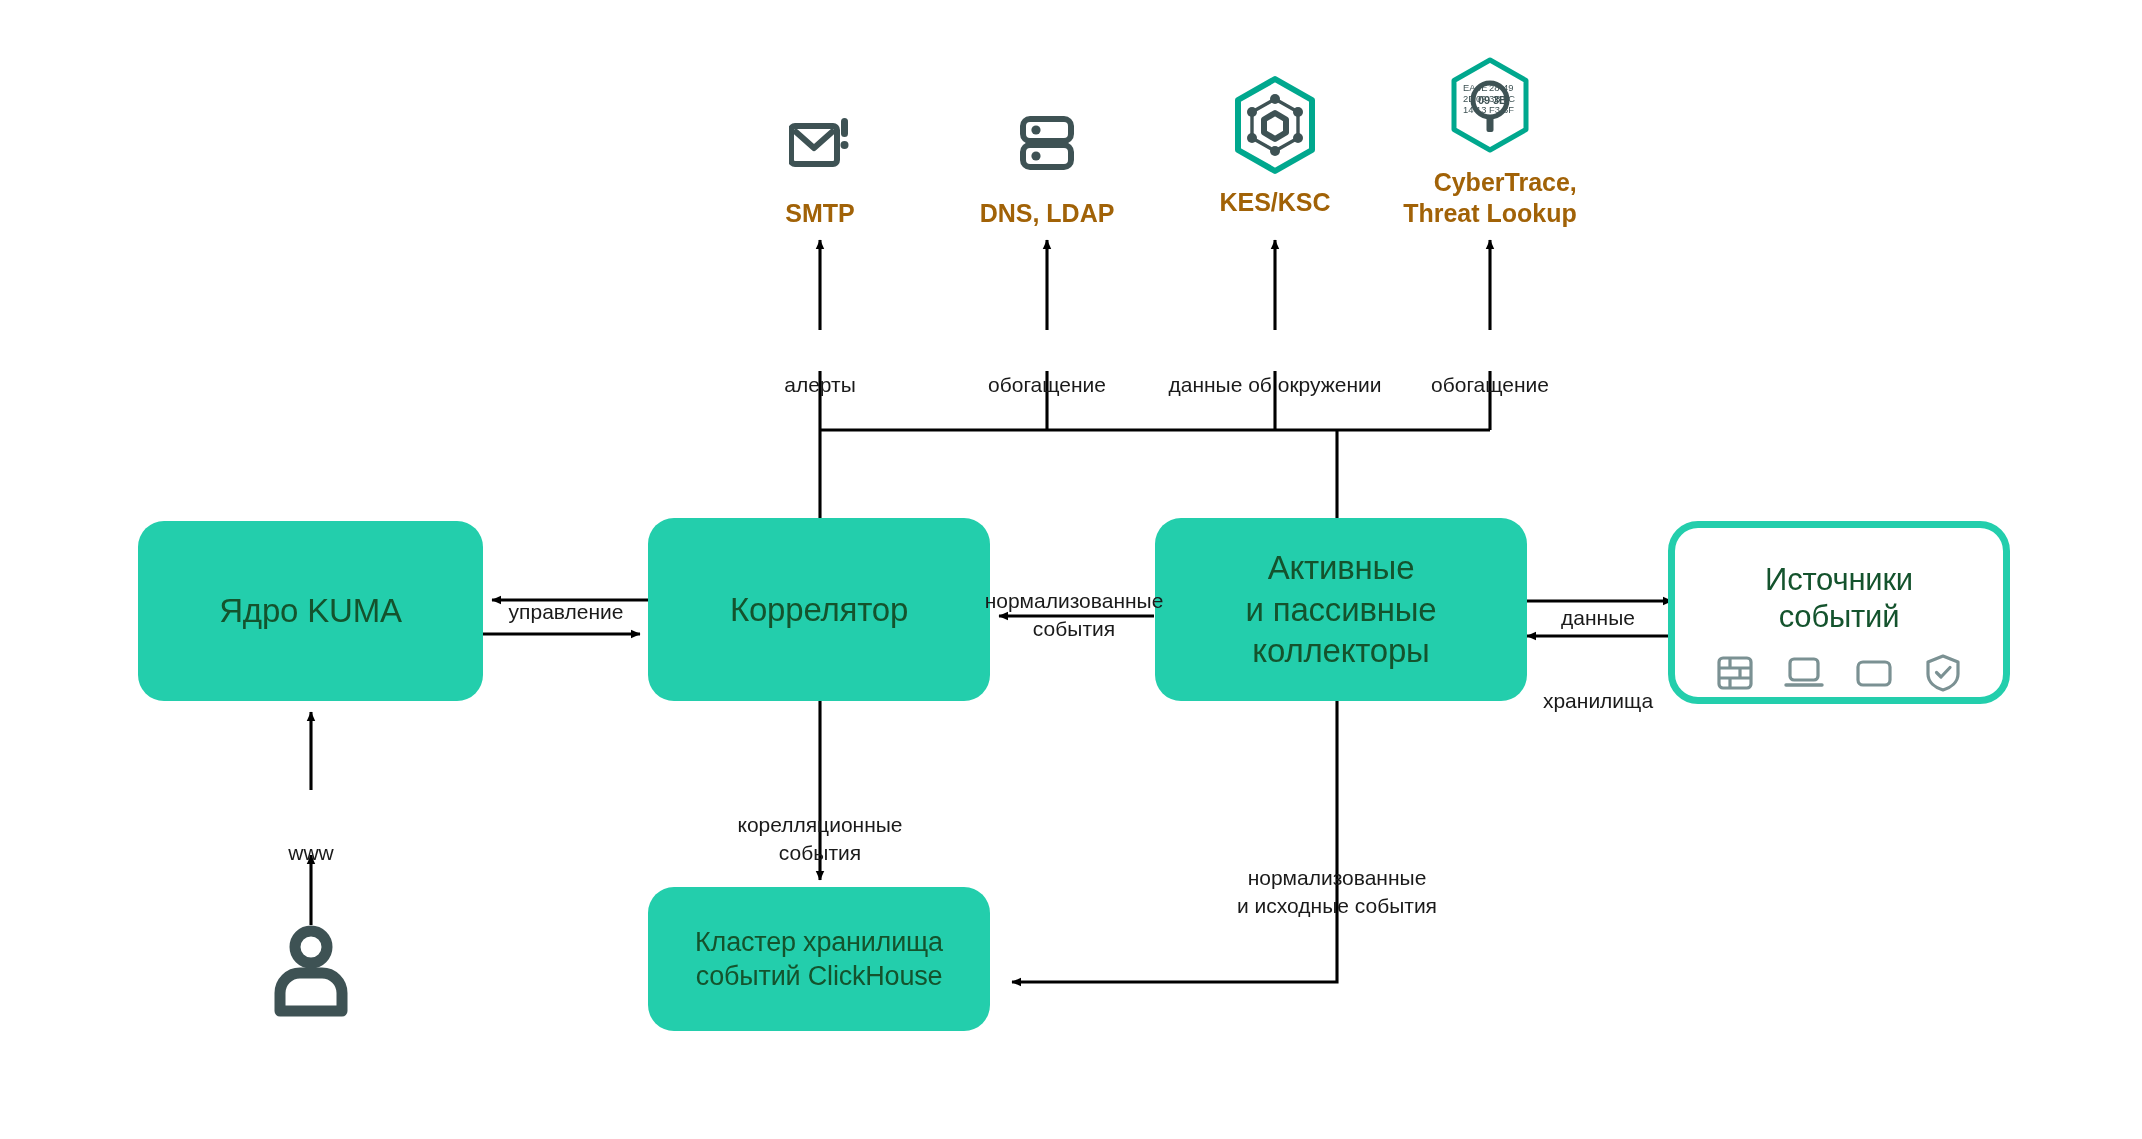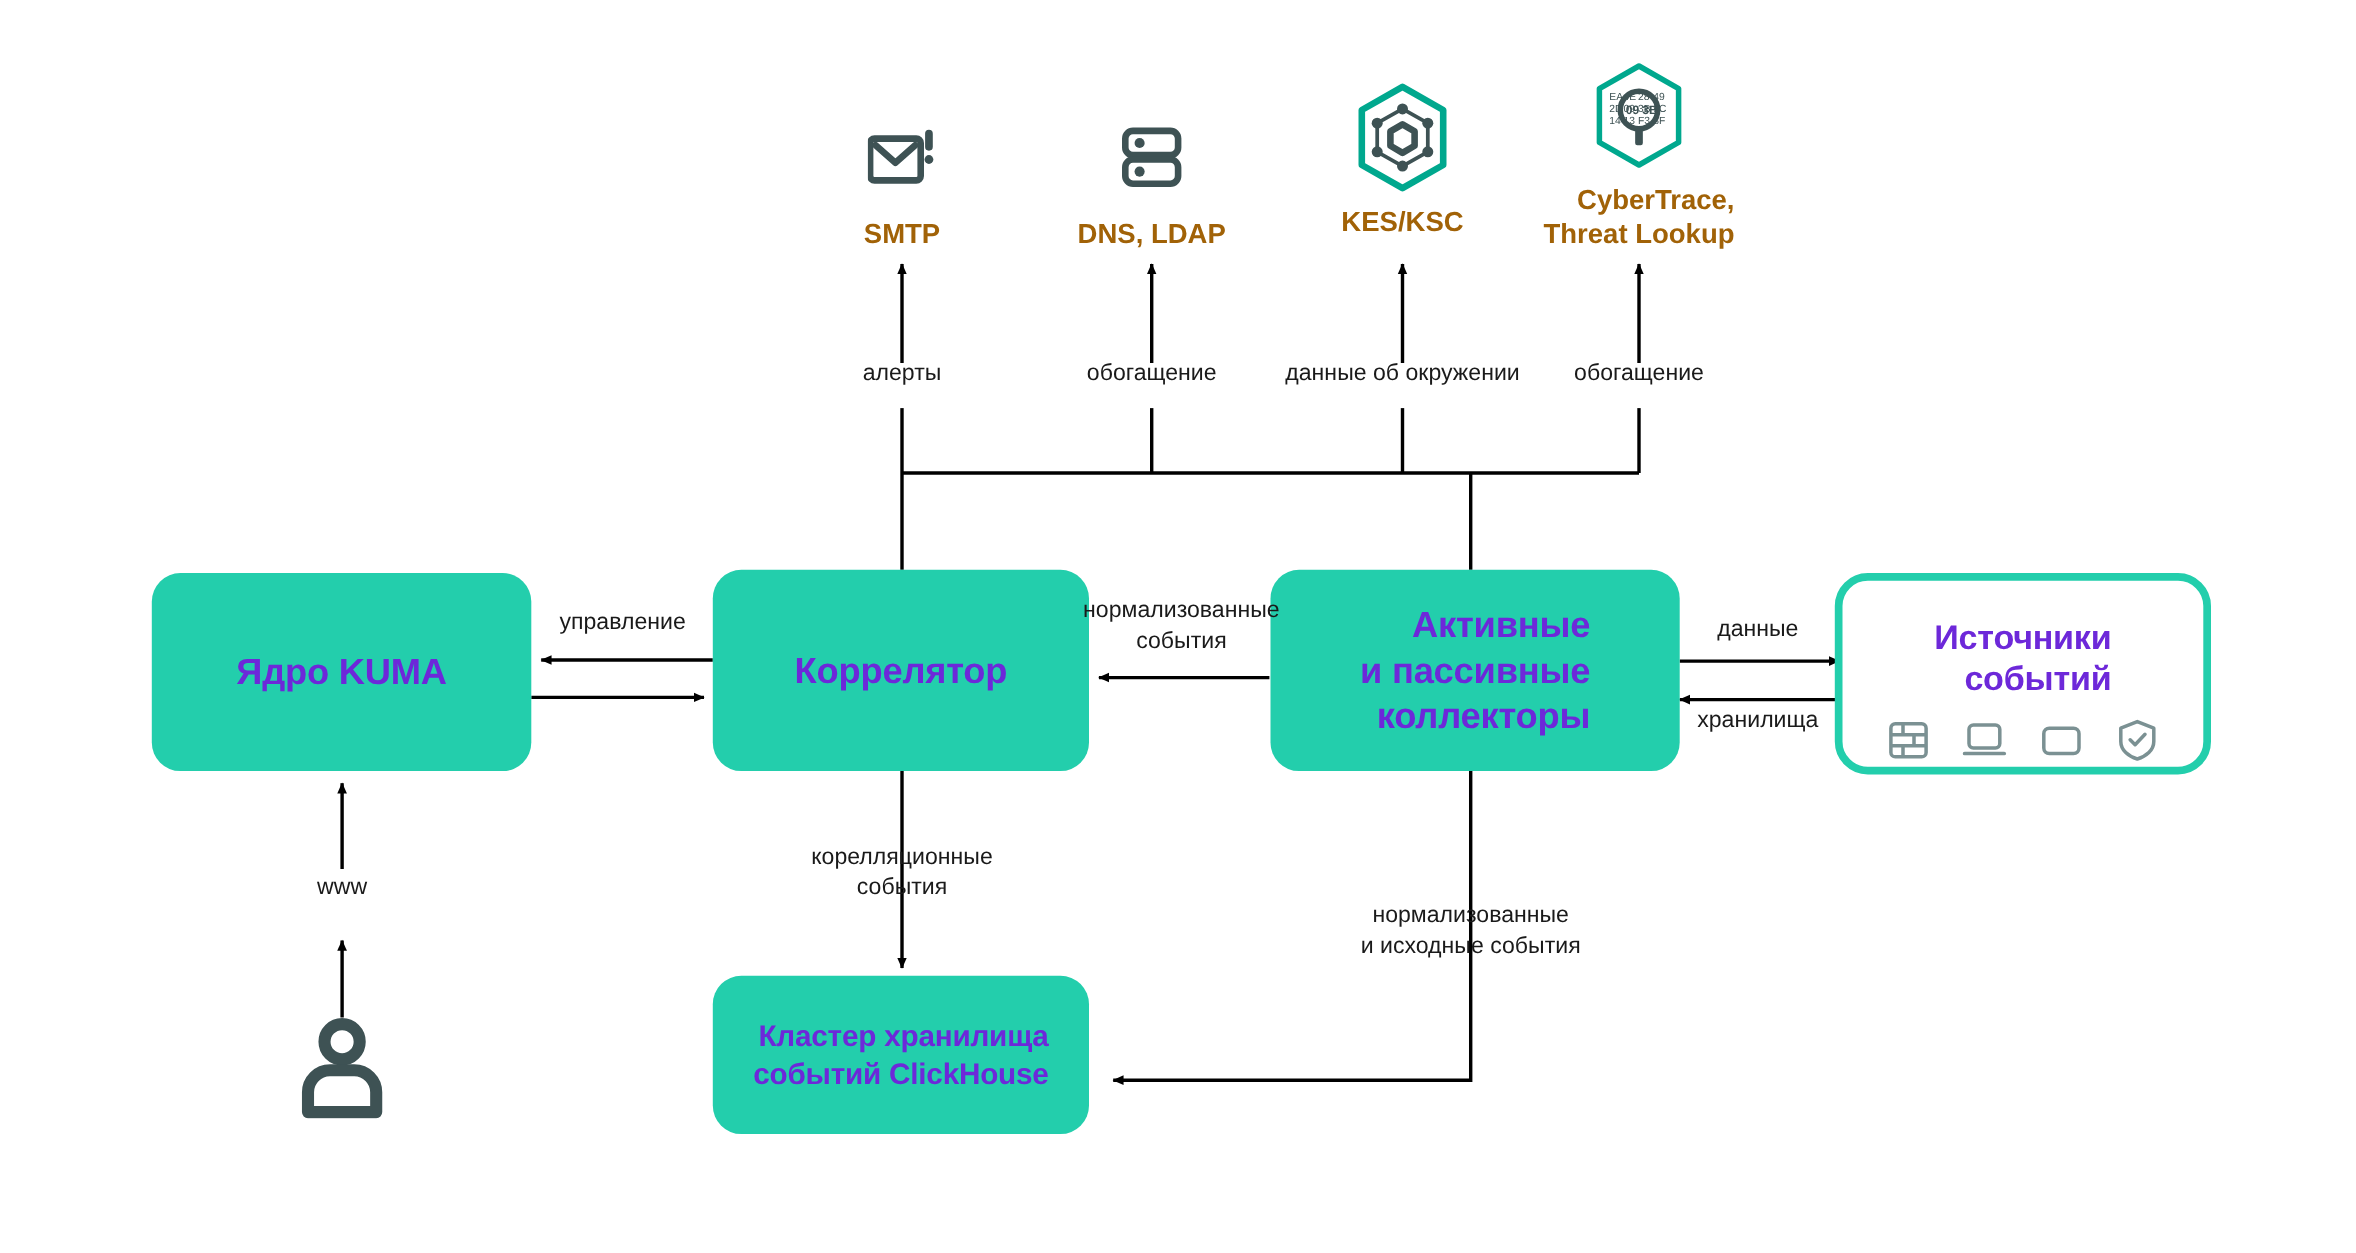--- a/index.html
+++ b/index.html
@@ -25,25 +25,25 @@
     height: 1139px;
   }
 
   
   .node {
     position: absolute;
     box-sizing: border-box;
     display: flex;
     align-items: center;
     justify-content: center;
-    text-align: right;
+    text-align: center;
     border-radius: 26px;
     background: #23CEAC;
-    color: #6d28d9;
-    font-weight: bold;
+    color: #14532d;
+    font-weight: normal;
     line-height: 1.26;
     letter-spacing: -0.2px;
   }
   .node.big   { font-size: 33px; }
   .node.small { font-size: 27px; }
 
   .node.outline {
     background: #ffffff;
     border: 7px solid #23CEAC;
     border-radius: 30px;
@@ -81,20 +81,21 @@
 
   
   .cap {
     position: absolute;
     font-size: 21px;
     color: #1a1a1a;
     text-align: center;
     line-height: 1.32;
     white-space: pre-line;
     transform: translateX(-50%);
+    margin-top: 46px;
   }
 
   .actor { position: absolute; }
 </style>
 </head>
 <body>
 
 <div id="stage">
 
   <svg id="wires" viewBox="0 0 2142 1139" xmlns="http://www.w3.org/2000/svg">

